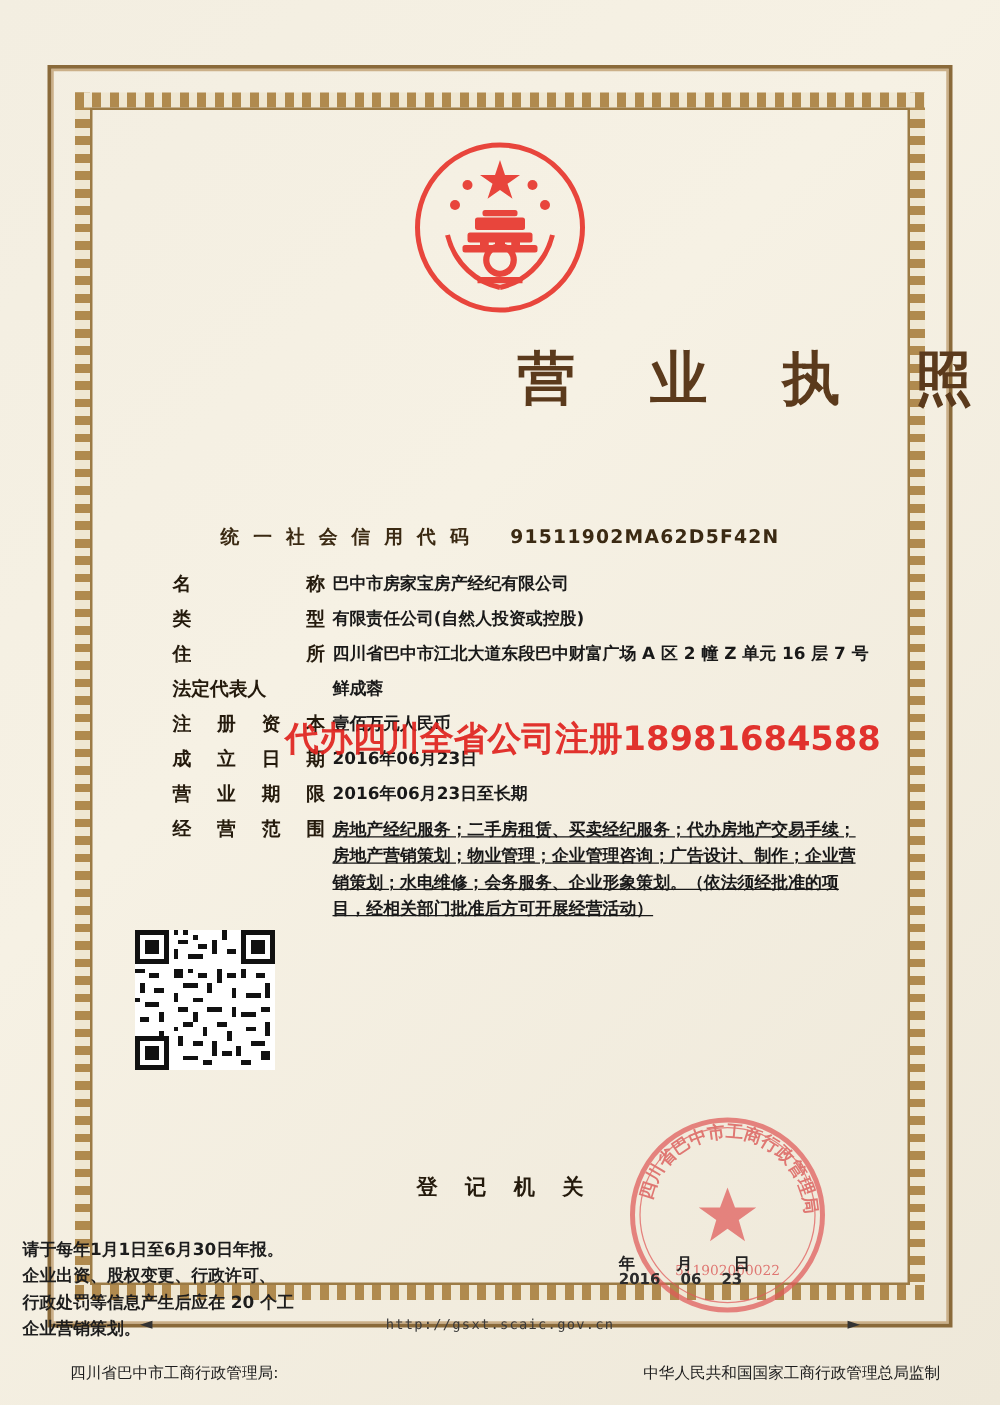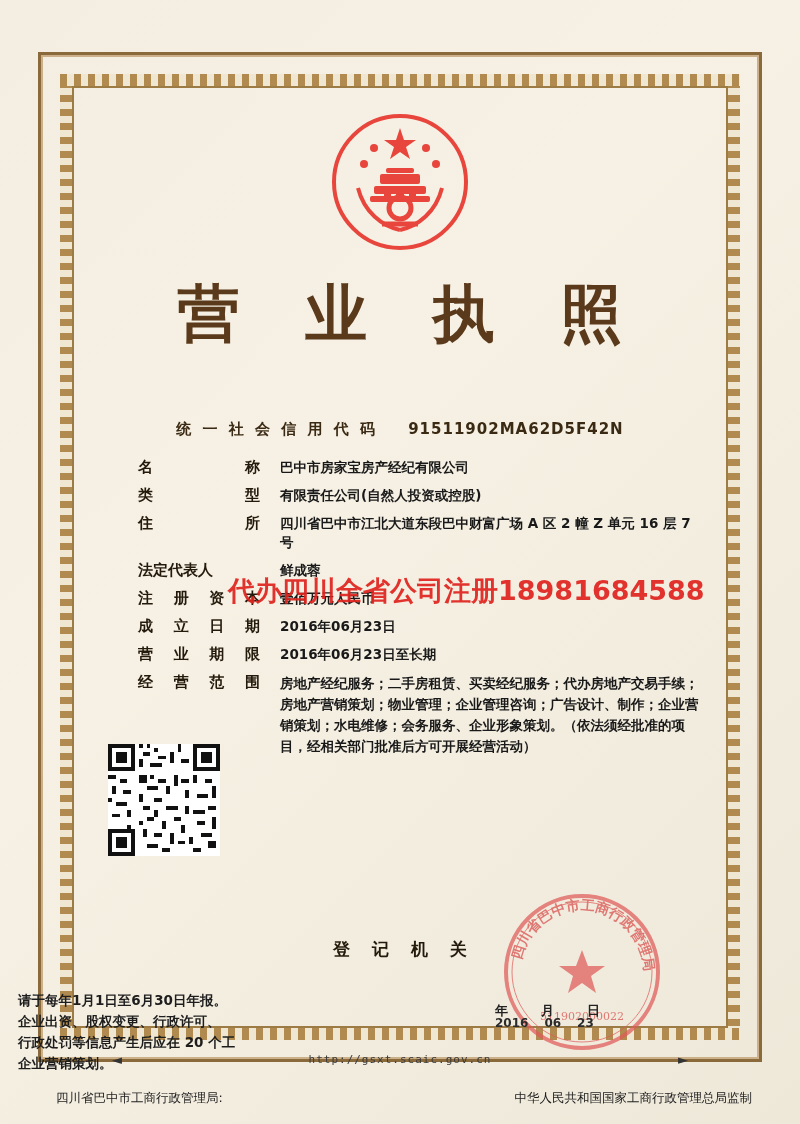--- a/index.html
+++ b/index.html
@@ -34,23 +34,23 @@
     position:absolute;left:72px;top:86px;right:72px;bottom:96px;
     border:2px solid #9c7b45;
   }
   
   .emblem{
     position:absolute;left:50%;top:112px;transform:translateX(-50%);
     width:140px;height:140px;
   }
   
   .title{
-    position:absolute;left:0;right:0;top:272px;text-align:center;
+    position:absolute;left:0;right:0;top:272px;text-align:right;
     font-family:"DejaVu Serif","Liberation Serif",serif;
-    font-weight:bold;font-size:62px;letter-spacing:22px;
+    font-weight:bold;font-size:46px;letter-spacing:22px;
     color:#5b3a1c;text-indent:22px;
   }
   .subtitle{
     position:absolute;left:0;right:0;top:372px;text-align:center;
     font-size:22px;color:#4a3317;letter-spacing:4px;
     font-family:"DejaVu Serif","Liberation Serif",serif;
   }
   .credit-code{
     position:absolute;left:0;right:0;top:420px;text-align:center;
     font-size:15px;color:#3b2a13;letter-spacing:3px;font-weight:bold;
@@ -64,24 +64,24 @@
   .row{display:flex;align-items:flex-start;margin-bottom:9px;}
   .label{
     width:122px;flex:0 0 122px;
     font-size:15px;font-weight:bold;color:#241a0c;
     display:flex;justify-content:space-between;
     letter-spacing:0;
   }
   .label span{display:inline-block;}
   .value{
     font-size:13.5px;color:#191919;font-weight:bold;line-height:19px;
-    padding-left:20px;
+    padding-left:6px;
   }
   .value.block{max-width:430px;}
-  .scope{max-width:420px;line-height:21px;}
+  .scope{max-width:420px;line-height:21px;text-decoration:underline;}
 
   
   .qr{
     position:absolute;left:108px;top:744px;width:112px;height:112px;
     background:#fff;
   }
   .qr svg{display:block;}
 
   
   .watermark{

